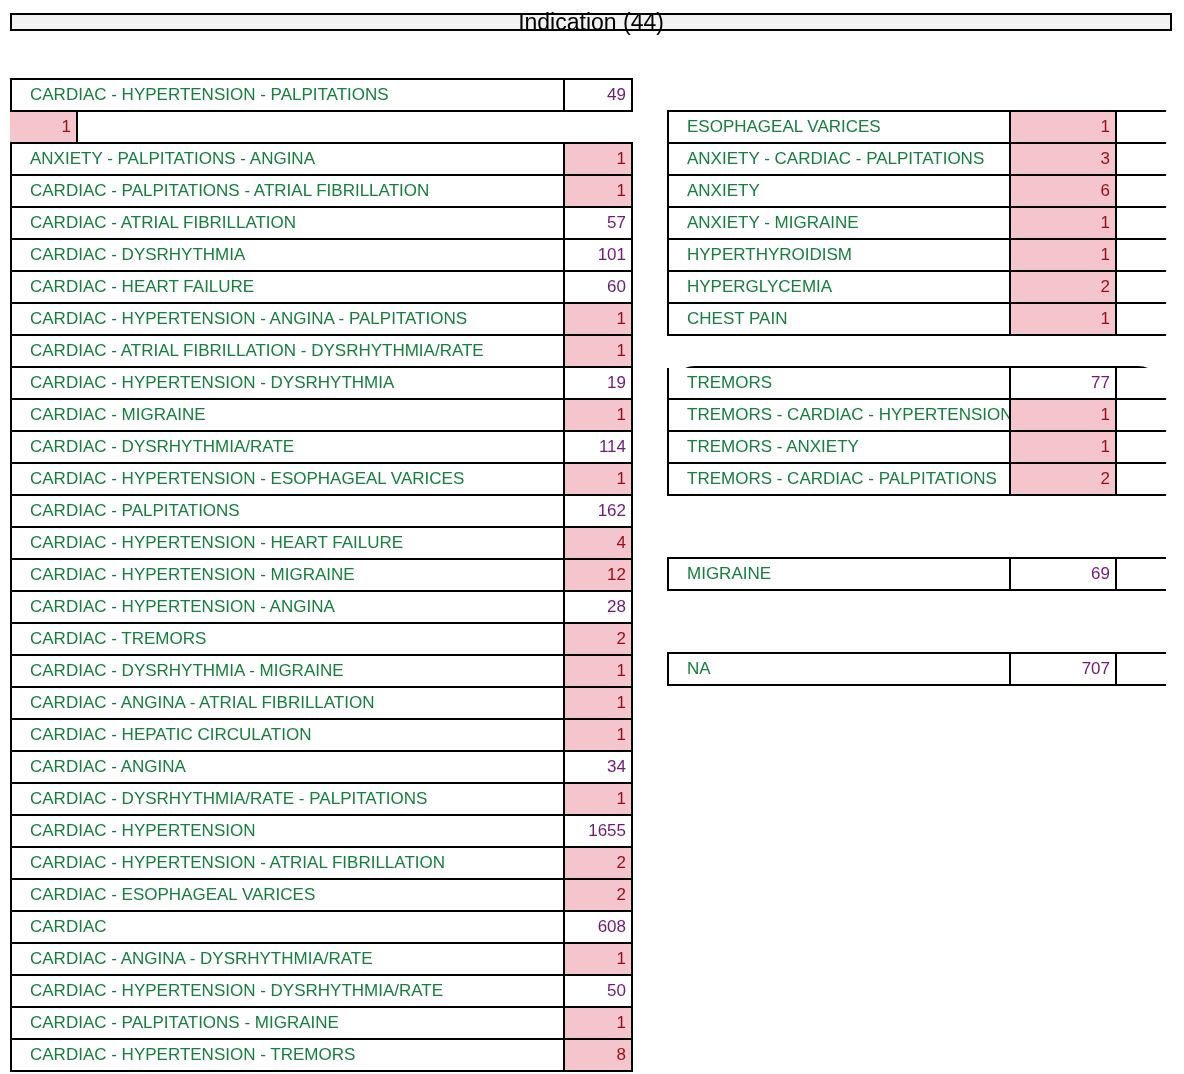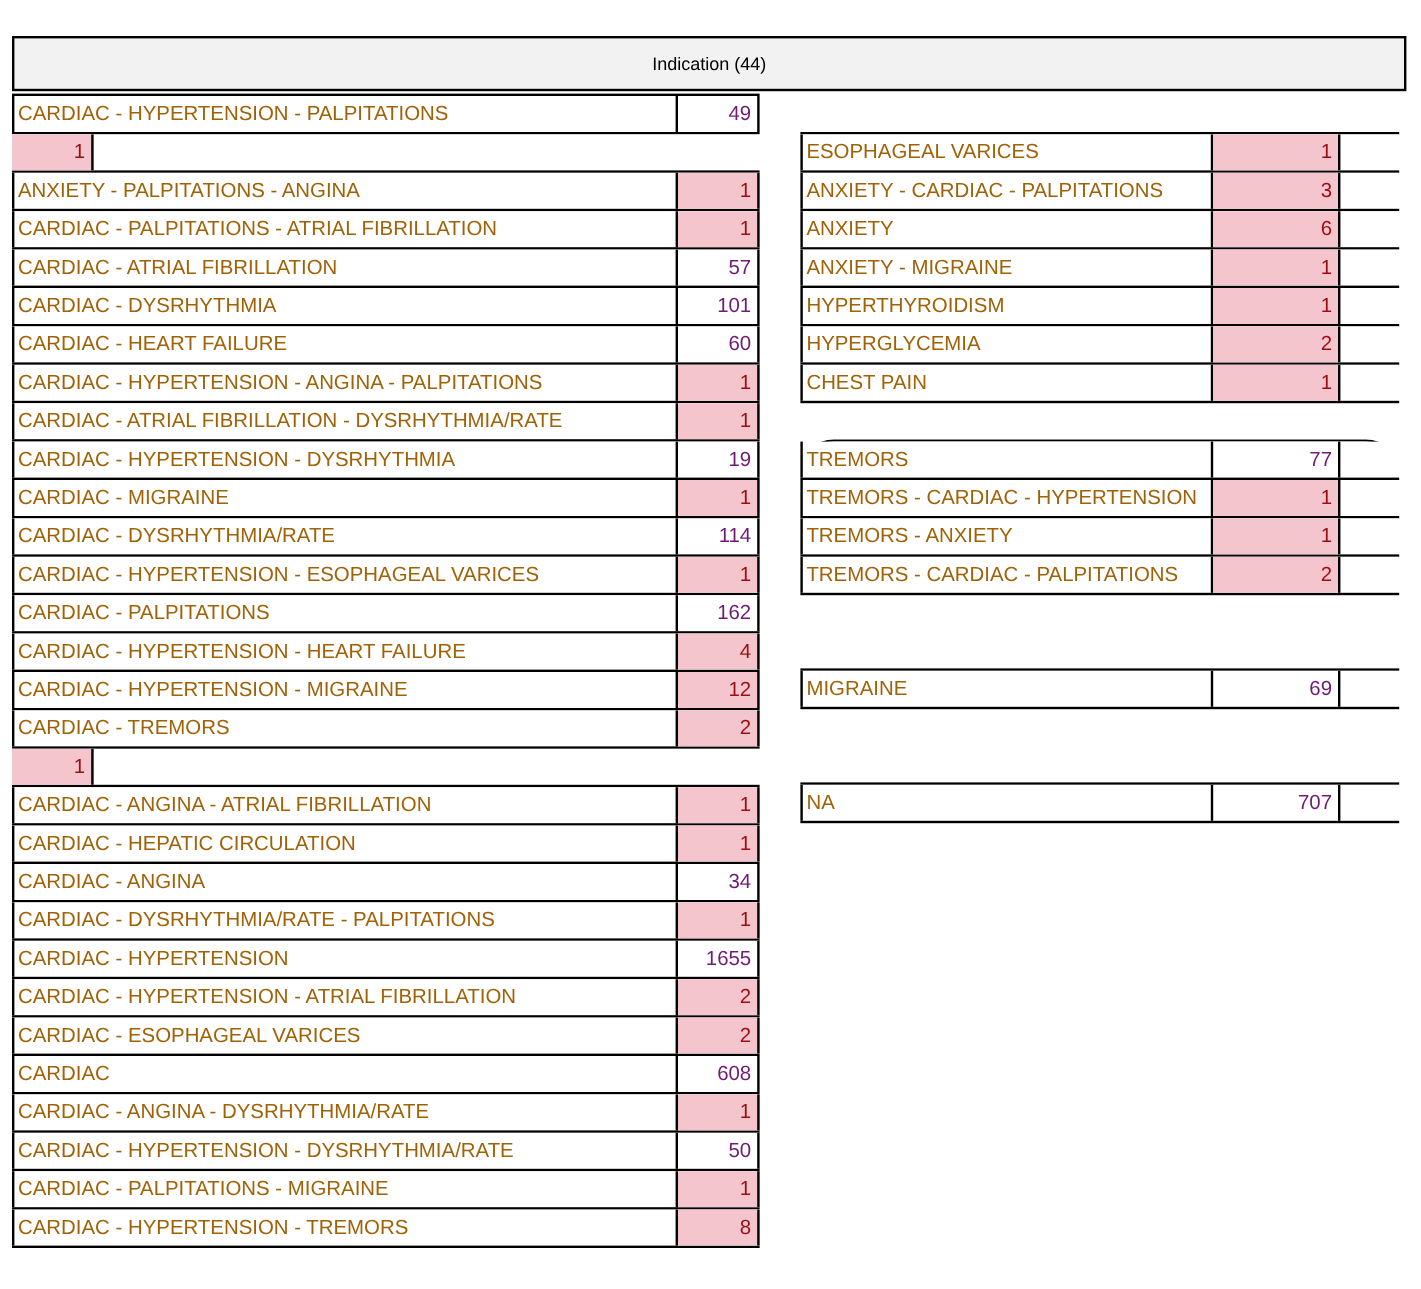--- a/index.html
+++ b/index.html
@@ -12,30 +12,30 @@
     position: relative;
     width: 1184px;
     height: 1074px;
     background: #ffffff;
     overflow: hidden;
     color: #1a1a1a;
   }
   .header-cell {
     position: absolute;
     left: 10px;
-    top: 30px;
+    top: 13px;
     width: 1162px;
-    height: 46px;
+    height: 18px;
     box-sizing: border-box;
     border: 2px solid #000;
     background: #f2f2f2;
     display: flex;
     align-items: center;
     justify-content: center;
-    font-size: 15px;
+    font-size: 23px;
     color: #000;
   }
   .tbl {
     position: absolute;
     border-top: 2px solid #000;
     box-sizing: border-box;
   }
   .row {
     display: flex;
     height: 32px;
@@ -48,22 +48,22 @@
     display: flex;
     align-items: center;
     height: 100%;
     font-size: 17px;
     overflow: hidden;
     white-space: nowrap;
   }
   .label-cell {
     border-left: 2px solid #000;
     border-right: 2px solid #000;
-    padding-left: 3px;
-    color: #a16207;
+    padding-left: 18px;
+    color: #15803d;
   }
   .value-cell {
     border-right: 2px solid #000;
     justify-content: flex-end;
     padding-right: 5px;
     color: #701a75;
   }
   .value-cell.hl {
     background: #f4c5cc;
     color: #9c0d12;
@@ -149,24 +149,29 @@
       </div>
       <div class="row">
         <div class="cell label-cell">CARDIAC - HYPERTENSION - HEART FAILURE</div>
         <div class="cell value-cell hl">4</div>
       </div>
       <div class="row">
         <div class="cell label-cell">CARDIAC - HYPERTENSION - MIGRAINE</div>
         <div class="cell value-cell hl">12</div>
       </div>
       <div class="row">
+        <div class="cell label-cell">CARDIAC - HYPERTENSION - ANGINA</div>
+        <div class="cell value-cell">28</div>
+      </div>
+      <div class="row">
         <div class="cell label-cell">CARDIAC - TREMORS</div>
         <div class="cell value-cell hl">2</div>
       </div>
       <div class="row">
+        <div class="cell label-cell">CARDIAC - DYSRHYTHMIA - MIGRAINE</div>
         <div class="cell value-cell hl">1</div>
       </div>
       <div class="row">
         <div class="cell label-cell">CARDIAC - ANGINA - ATRIAL FIBRILLATION</div>
         <div class="cell value-cell hl">1</div>
       </div>
       <div class="row">
         <div class="cell label-cell">CARDIAC - HEPATIC CIRCULATION</div>
         <div class="cell value-cell hl">1</div>
       </div>

